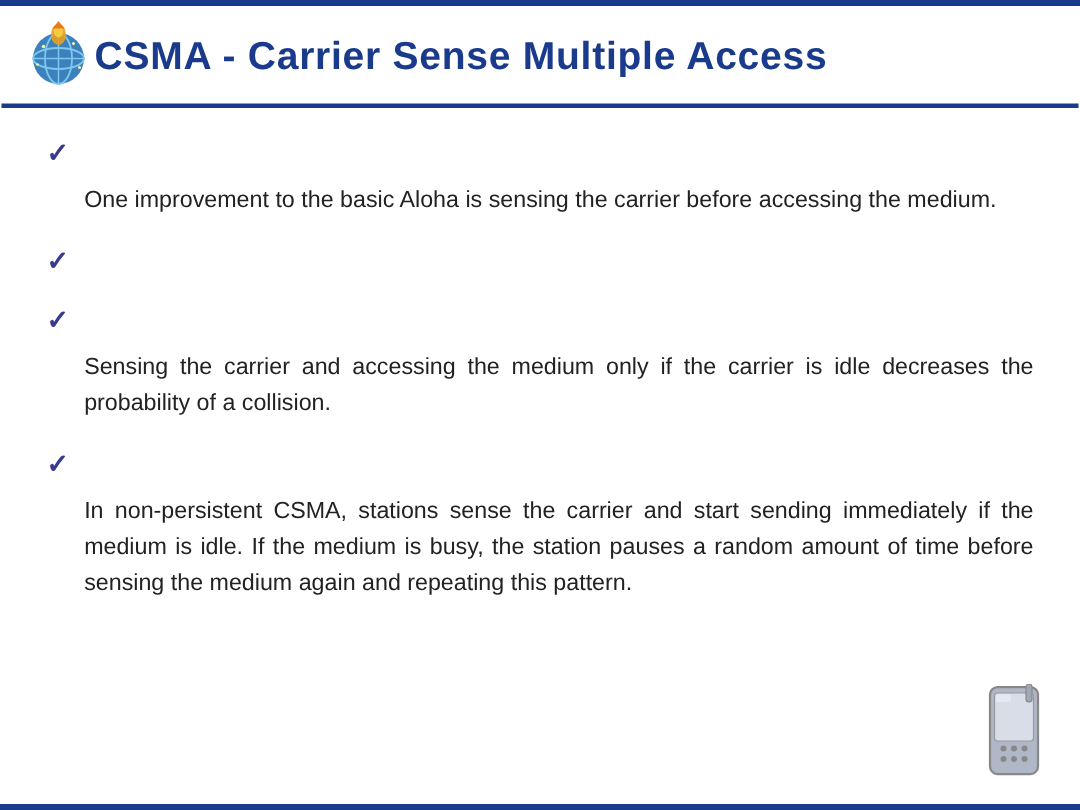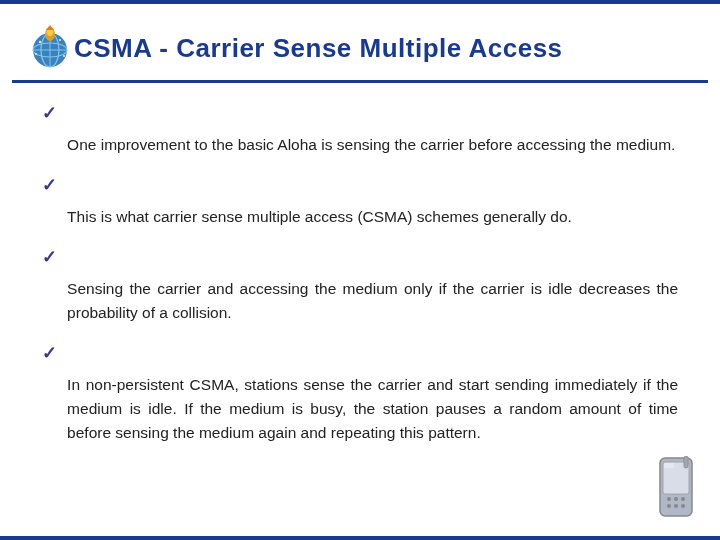--- a/index.html
+++ b/index.html
@@ -15,21 +15,21 @@
       font-family: Arial, sans-serif;
       overflow: hidden;
       position: relative;
     }
 
     .slide-container {
       width: 720px;
       height: 540px;
       background: #ffffff;
       position: relative;
-      padding: 12px;
+      padding: 1px;
     }
 
     
     .header {
       display: flex;
       align-items: center;
       padding: 12px 18px 8px 14px;
       border-bottom: 3px solid #1a3a8c;
       margin-bottom: 0;
     }
@@ -136,21 +136,20 @@
 
   <div class="content">
 
     <div class="bullet-item">
       <span class="checkmark">✓</span>
       <span class="bullet-text">One improvement to the basic Aloha is sensing the carrier before accessing the medium.</span>
     </div>
 
     <div class="bullet-item">
       <span class="checkmark">✓</span>
-      <span class="bullet-text">This is what carrier sense multiple access (CSMA) schemes generally do.</span>
     </div>
 
     <div class="bullet-item">
       <span class="checkmark">✓</span>
       <span class="bullet-text">Sensing the carrier and accessing the medium only if the carrier is idle decreases the probability of a collision.</span>
     </div>
 
     <div class="bullet-item">
       <span class="checkmark">✓</span>
       <span class="bullet-text">In non-persistent CSMA, stations sense the carrier and start sending immediately if the medium is idle. If the medium is busy, the station pauses a random amount of time before sensing the medium again and repeating this pattern.</span>

